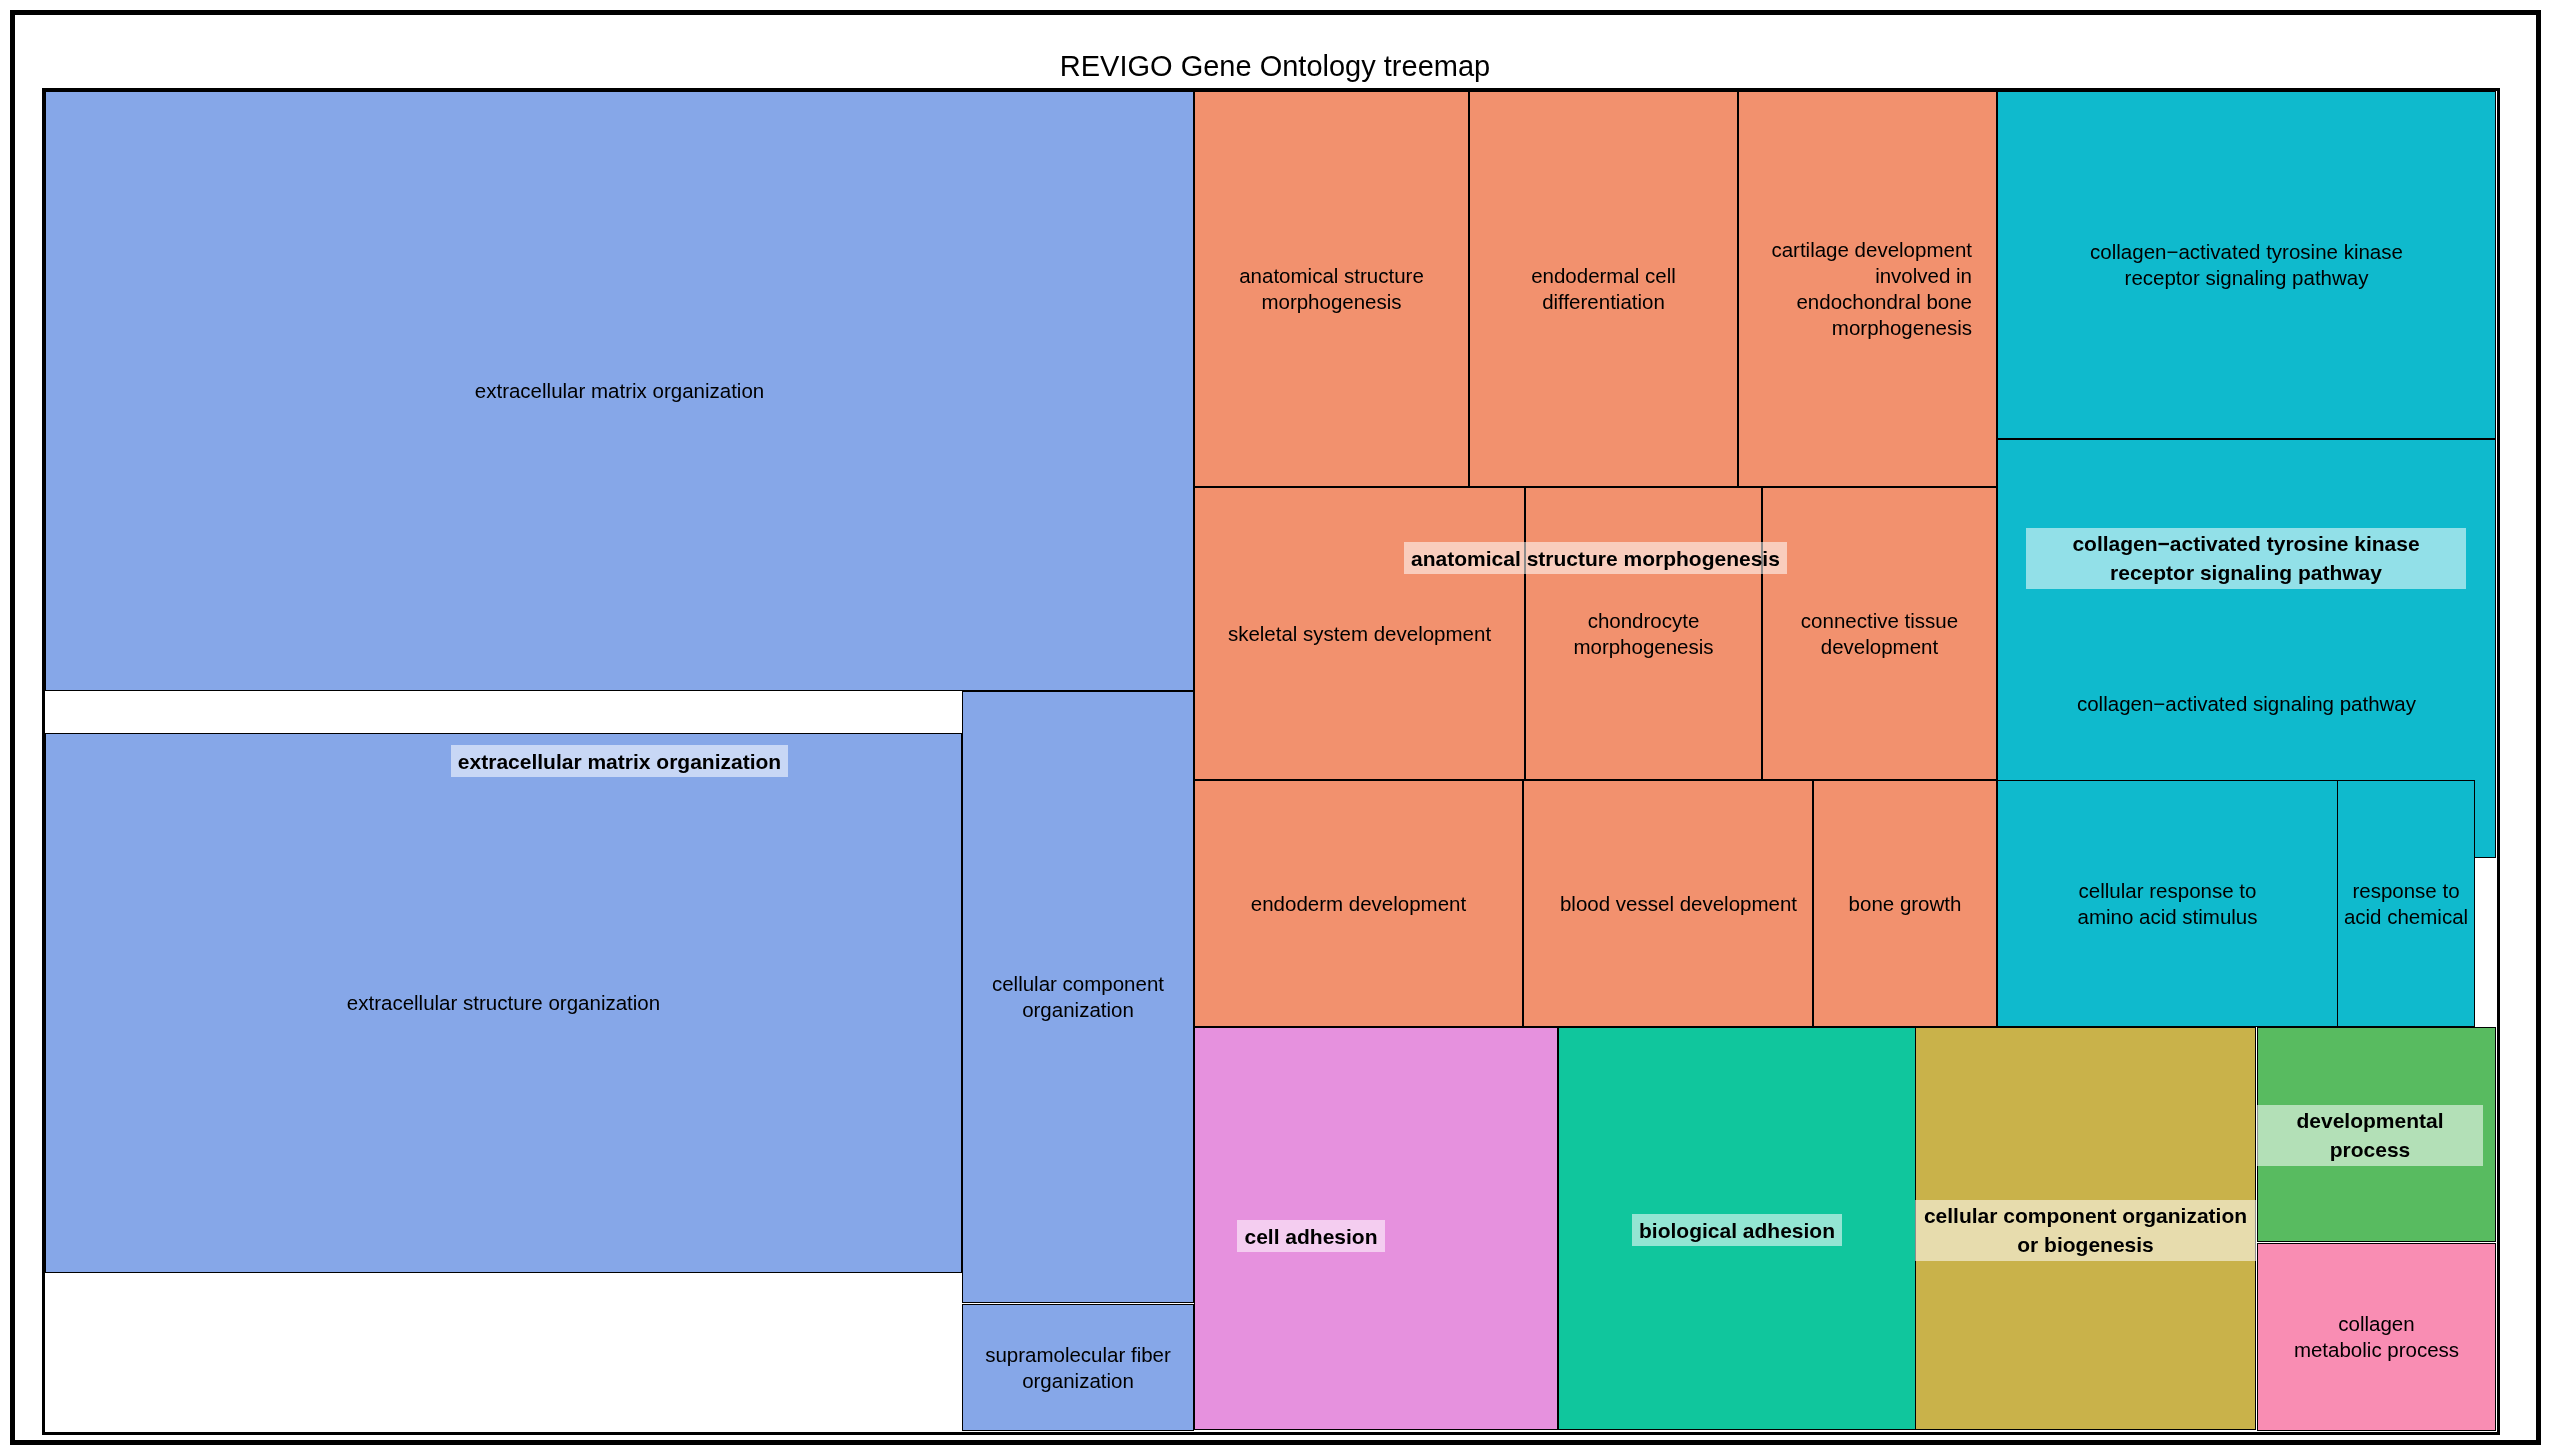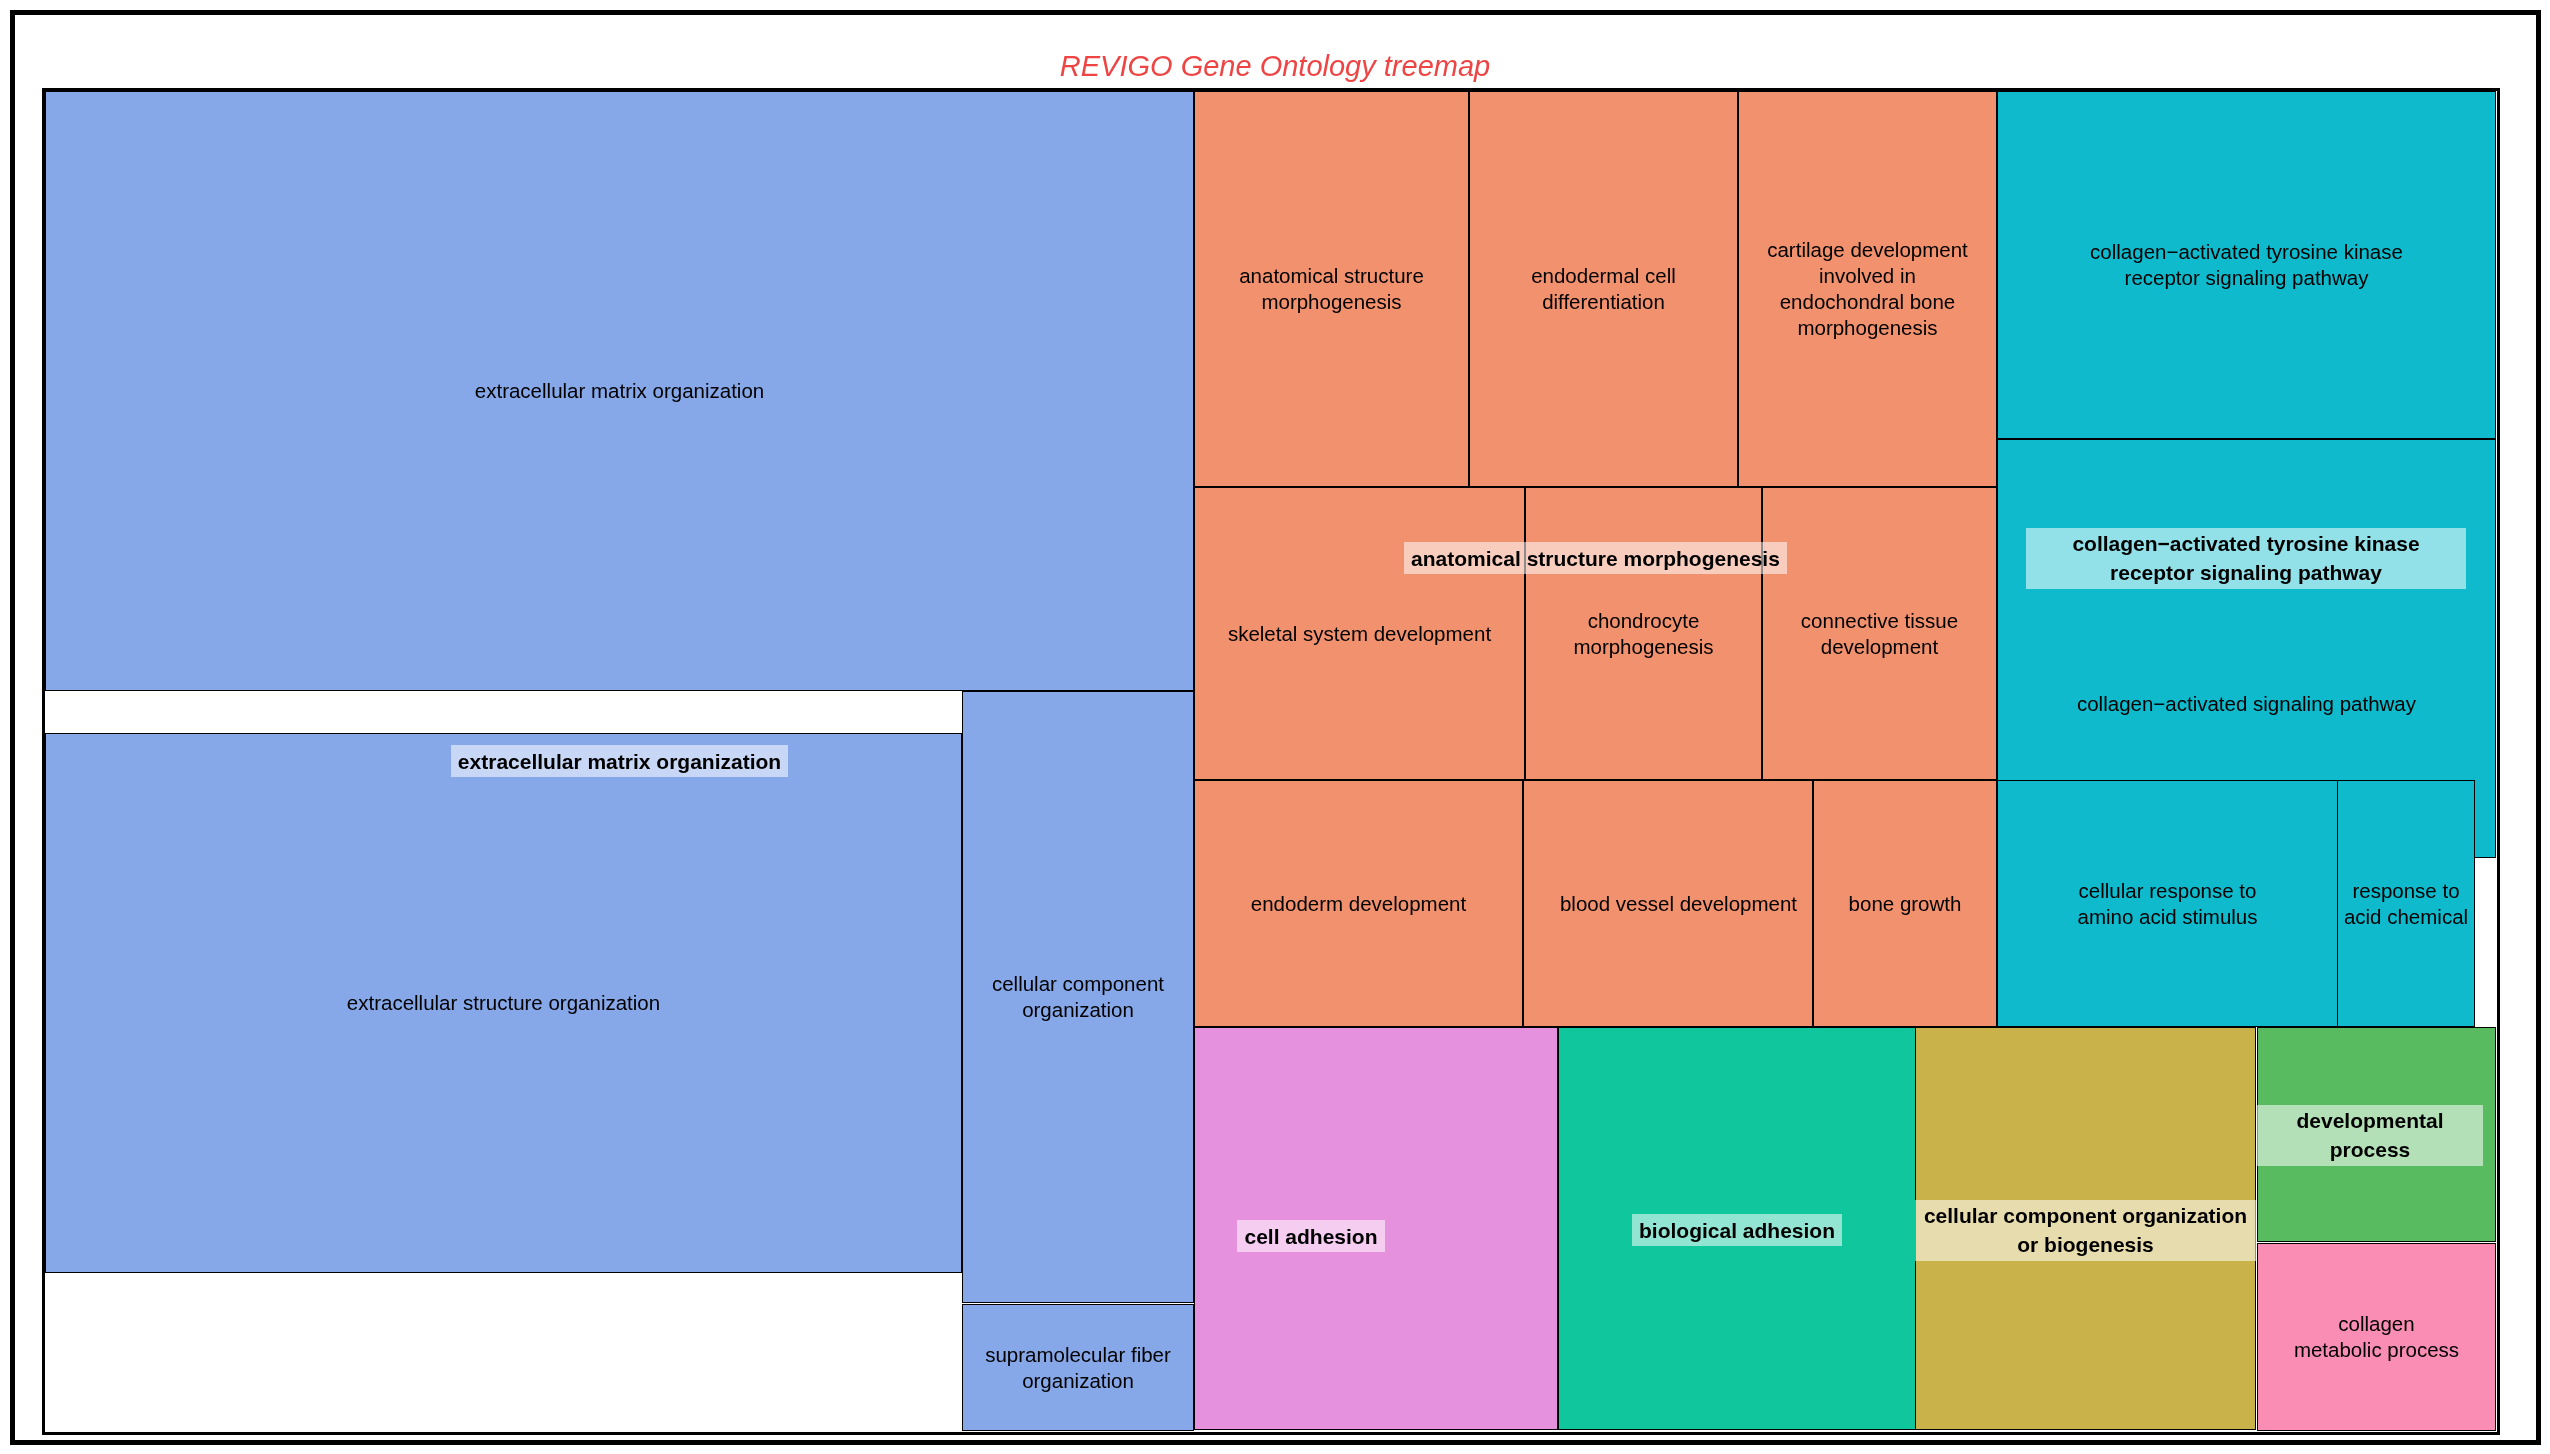--- a/index.html
+++ b/index.html
@@ -6,21 +6,21 @@
   .figure {
     position:relative; width:2550px; height:1454px; background:#ffffff;
     font-family:"Liberation Sans", sans-serif; color:#000;
   }
   .outer-border {
     position:absolute; left:9.5px; top:9.5px; width:2531px; height:1435px;
     border:5.9px solid #000; box-sizing:border-box;
   }
   .chart-title {
     position:absolute; left:0; top:50px; width:100%;
-    text-align:center; font-size:29px; color:#ef4444;font-style:italic;
+    text-align:center; font-size:29px; color:#000000;
   }
   .treemap {
     position:absolute; left:42px; top:88px; width:2458px; height:1347px;
     border:3.7px solid #000; box-sizing:border-box;
   }
   .cell {
     position:absolute; box-sizing:border-box; border:1.5px solid #000;
     display:flex; align-items:center; justify-content:center;
     text-align:center; overflow:hidden;
   }
@@ -60,21 +60,21 @@
       <span class="cell-label" style="max-width:190px;">supramolecular fiber organization</span>
     </div>
 
     <div class="cell" style="left: 1149px; top: 0px; width: 275px; height: 396px; background-color: rgb(242, 145, 110);">
       <span class="cell-label" style="max-width:220px;">anatomical structure morphogenesis</span>
     </div>
     <div class="cell" style="left: 1424px; top: 0px; width: 269px; height: 396px; background-color: rgb(242, 145, 110);">
       <span class="cell-label" style="max-width:169px;">endodermal cell differentiation</span>
     </div>
     <div class="cell" style="left: 1693px; top: 0px; width: 259px; height: 396px; background-color: rgb(242, 145, 110);">
-      <span class="cell-label" style="max-width:209px;">cartilage development involved in endochondral bone morphogenesis</span>
+      <span class="cell-label" style="max-width:209px;text-align:right;">cartilage development involved in endochondral bone morphogenesis</span>
     </div>
 
     <div class="cell" style="left: 1149px; top: 396px; width: 331px; height: 293px; background-color: rgb(242, 145, 110);">
       <span class="cell-label">skeletal system development</span>
     </div>
     <div class="cell" style="left: 1480px; top: 396px; width: 237px; height: 293px; background-color: rgb(242, 145, 110);">
       <span class="cell-label" style="max-width:147px;">chondrocyte morphogenesis</span>
     </div>
     <div class="cell" style="left: 1717px; top: 396px; width: 235px; height: 293px; background-color: rgb(242, 145, 110);">
       <span class="cell-label" style="max-width:183px;">connective tissue development</span>

